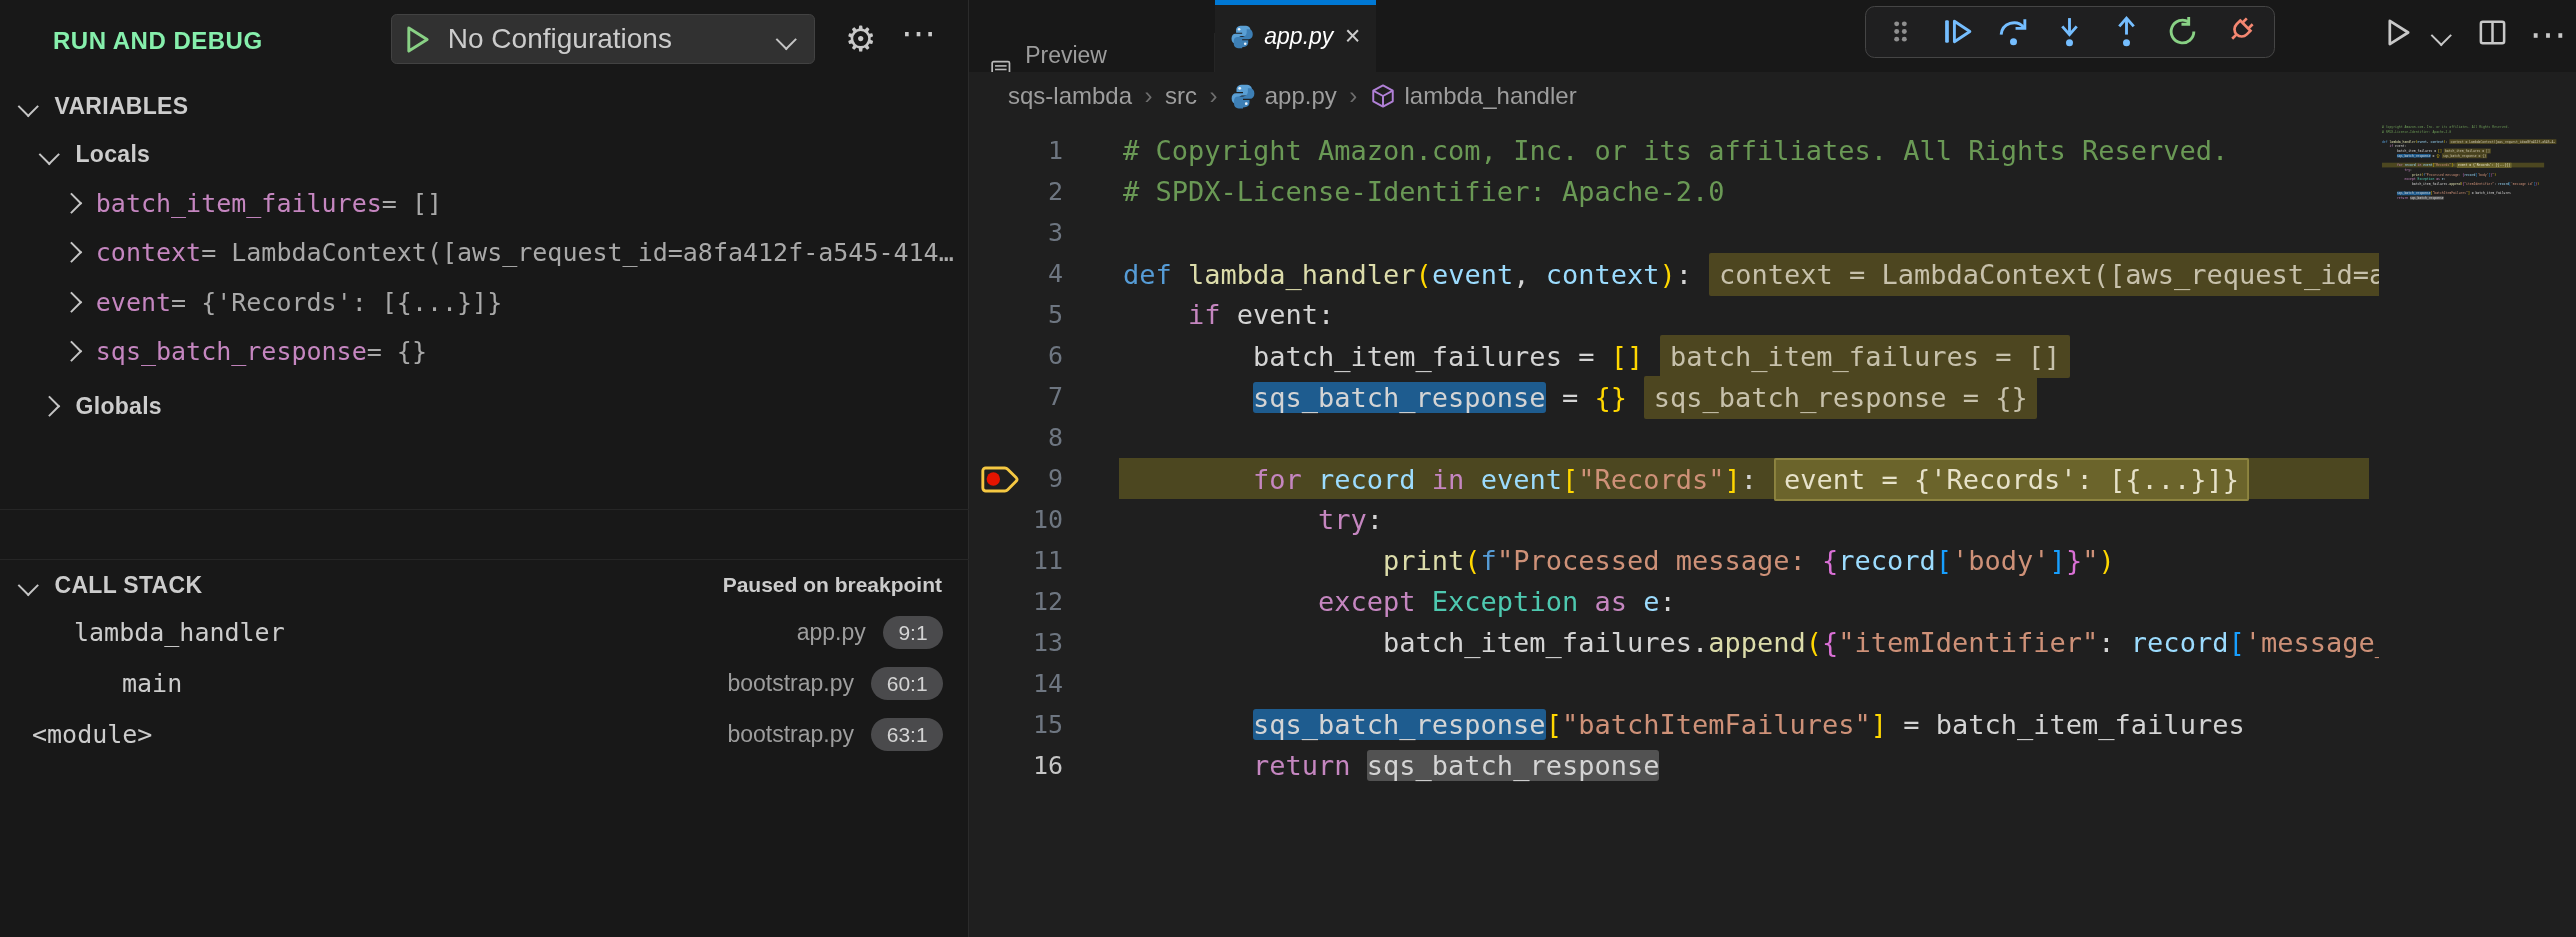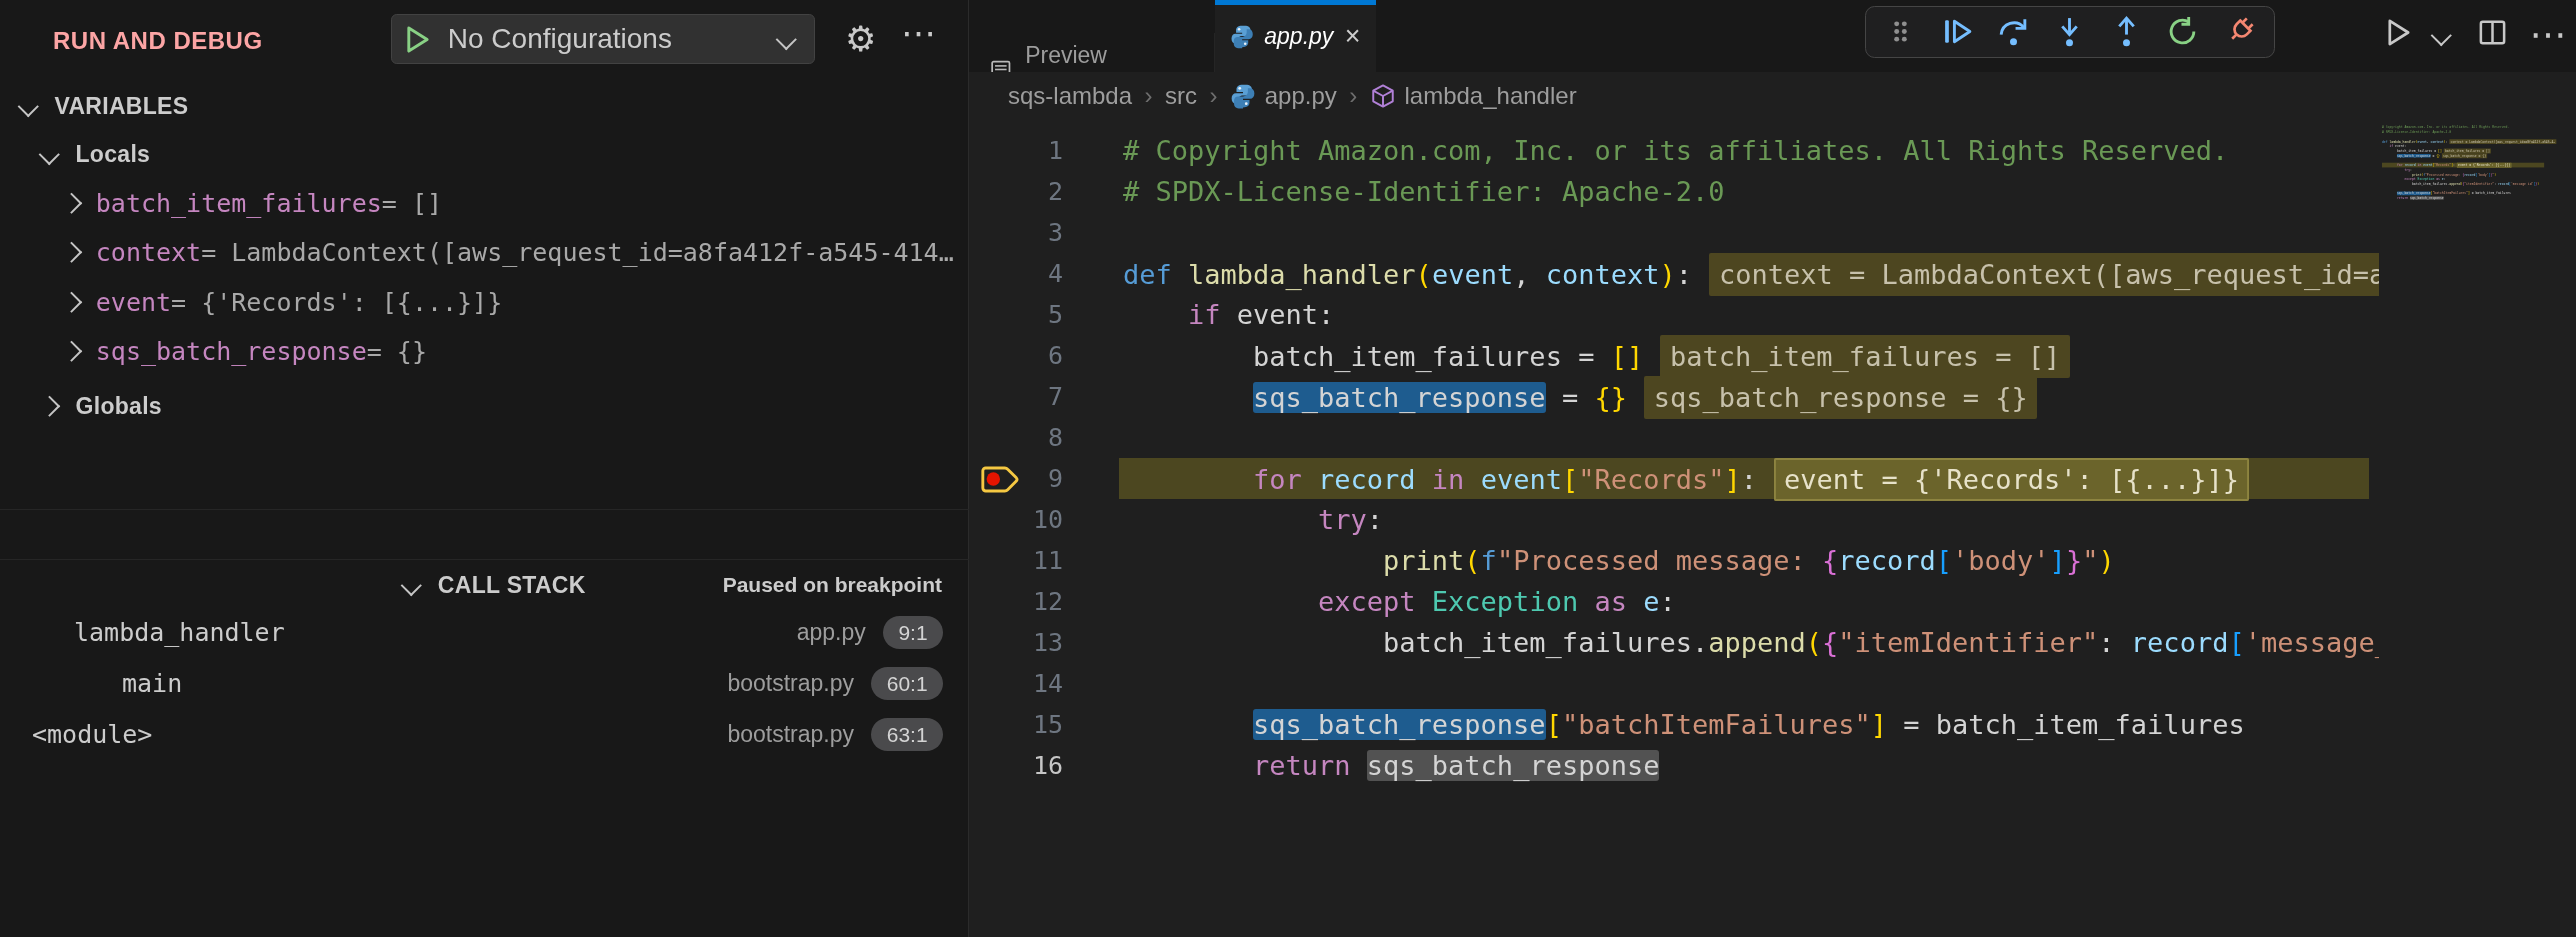--- a/index.html
+++ b/index.html
@@ -2,21 +2,21 @@
 <html><head>
 <meta charset="utf-8">
 <style>
   html,body{margin:0;padding:0;background:#1f1f1f;}
   #stage{position:relative;width:2576px;height:938px;background:#1f1f1f;overflow:hidden;
          font-family:"Liberation Sans",sans-serif;color:#cccccc;}
 
   
   #sidebar{position:absolute;left:0;top:0;width:969px;height:938px;background:#181818;
            border-right:1px solid #2b2b2b;box-sizing:border-box;}
-  .sb-title{position:absolute;left:53px;top:27px;font-size:24px;font-weight:bold;color:#fca5a5;letter-spacing:0.5px;}
+  .sb-title{position:absolute;left:53px;top:27px;font-size:24px;font-weight:bold;color:#86efac;letter-spacing:0.5px;}
   .cfg{position:absolute;left:391px;top:14.4px;width:424px;height:50px;background:#313131;
        border:1px solid #424242;border-radius:5.8px;display:flex;align-items:center;box-sizing:border-box;}
   .cfg .playwrap{width:50px;display:flex;justify-content:center;flex:none;}
   .cfg .cfg-label{font-size:28px;color:#cccccc;padding-left:5.8px;flex:1;white-space:nowrap;overflow:hidden;}
   .cfg .chev{margin-right:21px;}
   .hdr-ico{position:absolute;top:21px;font-size:35px;color:#c9c9c9;line-height:35px;}
   .chev{width:12.5px;height:12.5px;border-right:2.3px solid #c5c5c5;border-bottom:2.3px solid #c5c5c5;flex:none;}
   .chev.down{transform:rotate(45deg);}
   .chev.right{transform:rotate(-45deg);}
 
@@ -128,21 +128,21 @@
         </div>
       </div>
     <div class="sb-row" style="top:382px;">
       <span class="chev right" style="margin-left:42px;margin-right:19px;"></span>
       <span class="sb-head">Globals</span>
     </div>
 
     <div class="sep" style="top:509px;"></div>
     <div class="sep" style="top:559px;"></div>
 
-    <div class="sb-row" style="top:561px;justify-content:center;">
+    <div class="sb-row" style="top:561px;">
       <span class="chev down" style="margin-left:21px;margin-right:19px;"></span>
       <span class="sb-head">CALL STACK</span>
     </div>
     <div class="cs-status">Paused on breakpoint</div>
     <div id="stack-rows">
         <div class="sb-row" style="top: 608px;">
           <span class="frame-name" style="margin-left: 74px;">lambda_handler</span>
           <span style="position: absolute; right: 26px; display: flex; align-items: center;">
             <span class="frame-file">app.py</span>
             <span class="badge">9:1</span>

